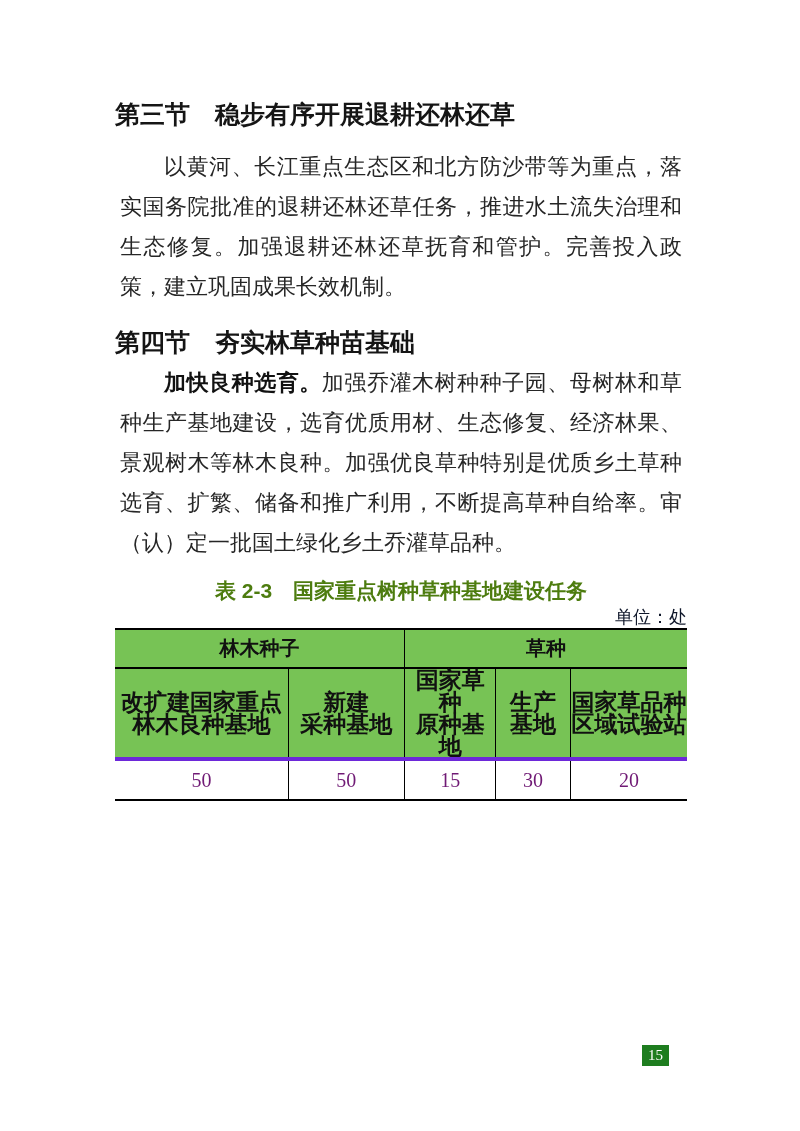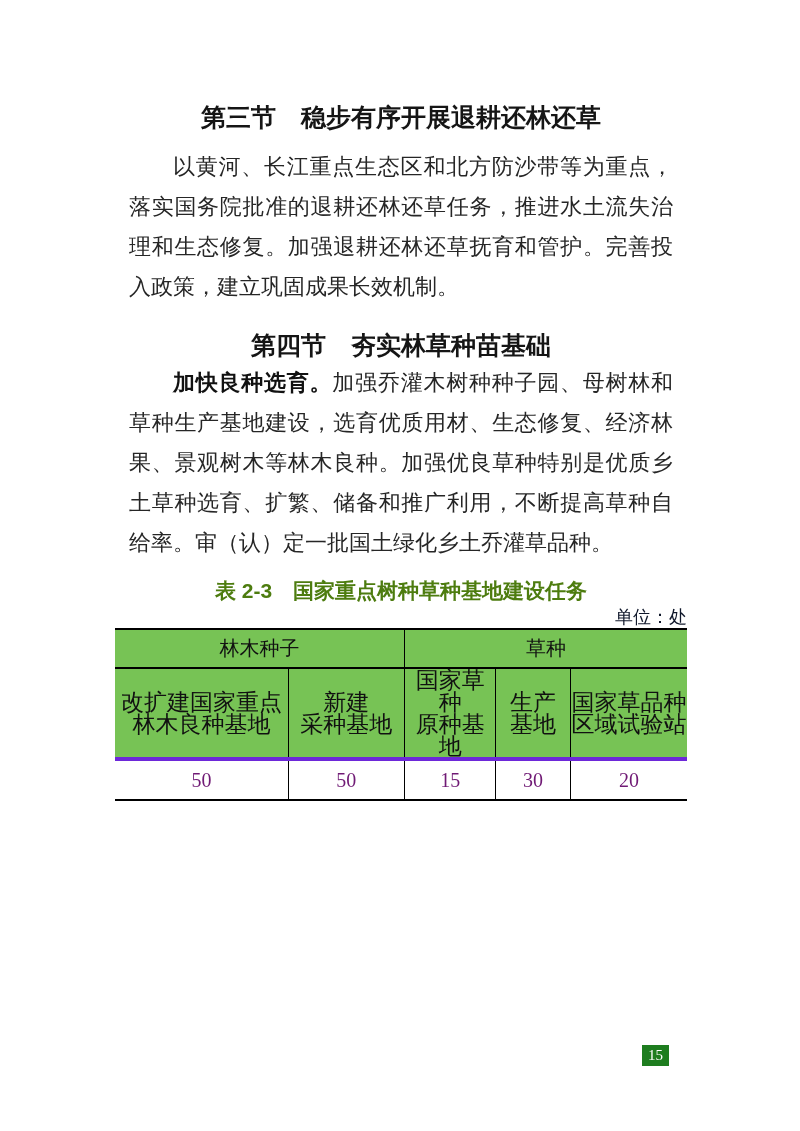--- a/index.html
+++ b/index.html
@@ -7,36 +7,36 @@
     position:relative;
     width:800px;height:1131px;
     background:#ffffff;
     box-sizing:border-box;
     padding:0 113px 0 115px;
     overflow:hidden;
     color:#1f1f1f;
     font-family:"Liberation Serif","DejaVu Serif",serif;
   }
   .sec-heading{
-    font-family:Liberation Sans, sans-serif;
+    font-family:Liberation Mono, monospace;
     font-weight:bold;
     font-size:25px;
     line-height:36px;
-    text-align:center;
+    text-align:left;
     color:#151515;
     margin:0;
   }
   .h-first{margin-top:99px;}
   .h-second{margin-top:20px;}
   .body-par{
     font-size:22px;
     line-height:40px;
     text-align:justify;
     text-indent:2em;
-    margin:14px;
+    margin:5px;
     color:#262626;
   }
   .p1{margin-top:12px;}
   .p2{margin-top:19px;}
   .p3{margin-top:0;}
   .p4{margin-top:16px;}
   .lead{
     font-weight:bold;
     color:#111111;
   }
@@ -59,21 +59,21 @@
   table.data-table{
     width:100%;
     border-collapse:collapse;
     table-layout:fixed;
     border-top:2px solid #000;
     border-bottom:2px solid #000;
   }
   table.data-table th{
     background:var(--tbl-green,#77c355);
     font-family:"Liberation Sans","DejaVu Sans",sans-serif;
-    font-weight:normal;
+    font-weight:bold;
     color:#111111;
     text-align:center;
     vertical-align:middle;
     padding:0;
   }
   tr.grp-row th{
     font-size:20px;
     height:37px;
     border-bottom:2px solid #000;
   }

